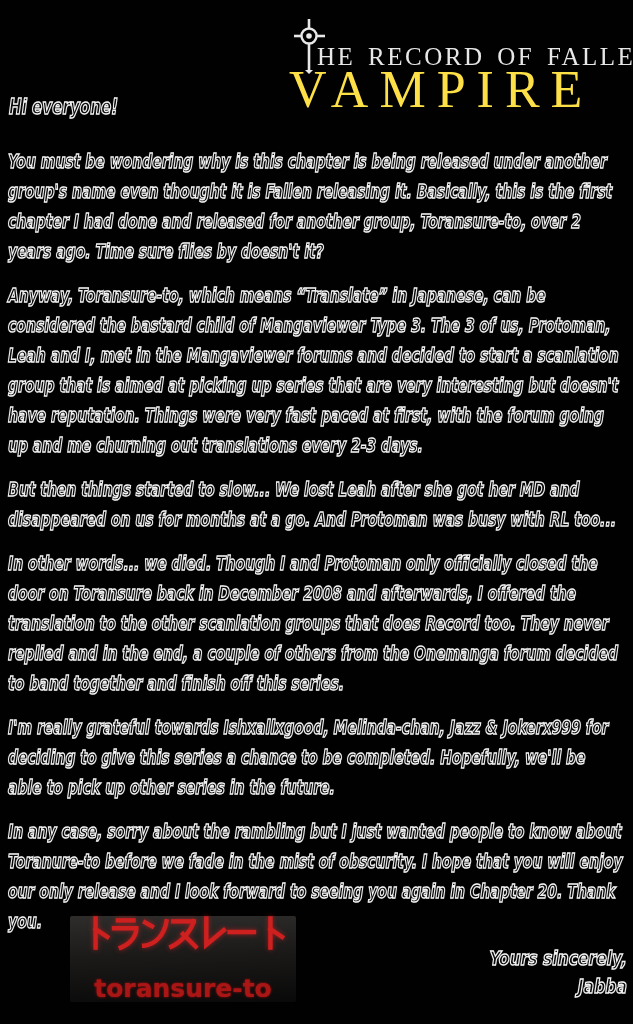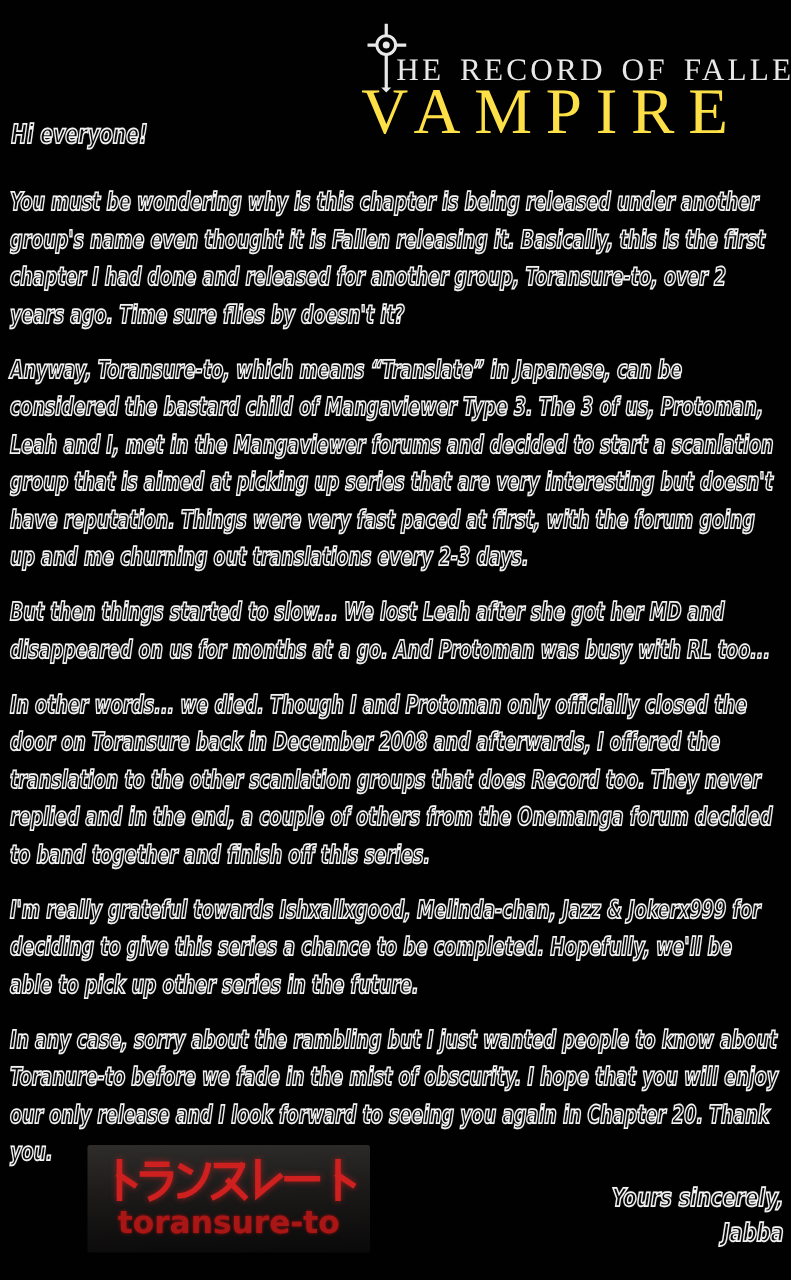--- a/index.html
+++ b/index.html
@@ -87,21 +87,21 @@
   
   .logo-box {
     position: absolute;
     left: 70px; top: 916px;
     width: 226px; height: 86px;
     background: linear-gradient(178deg, #2e2d2b 0%, #1b1a19 45%, #0a0909 100%);
     border-radius: 2px;
     display: flex;
     flex-direction: column;
     align-items: center;
-    justify-content: center;
+    justify-content: space-between;
     gap: 2px;
   }
   .logo-katakana-svg {
     filter: drop-shadow(0 0 2.5px rgba(210,30,30,0.65));
   }
   .logo-romaji {
     font-family: "DejaVu Sans", sans-serif;
     font-weight: bold;
     font-size: 25px;
     line-height: 26px;

